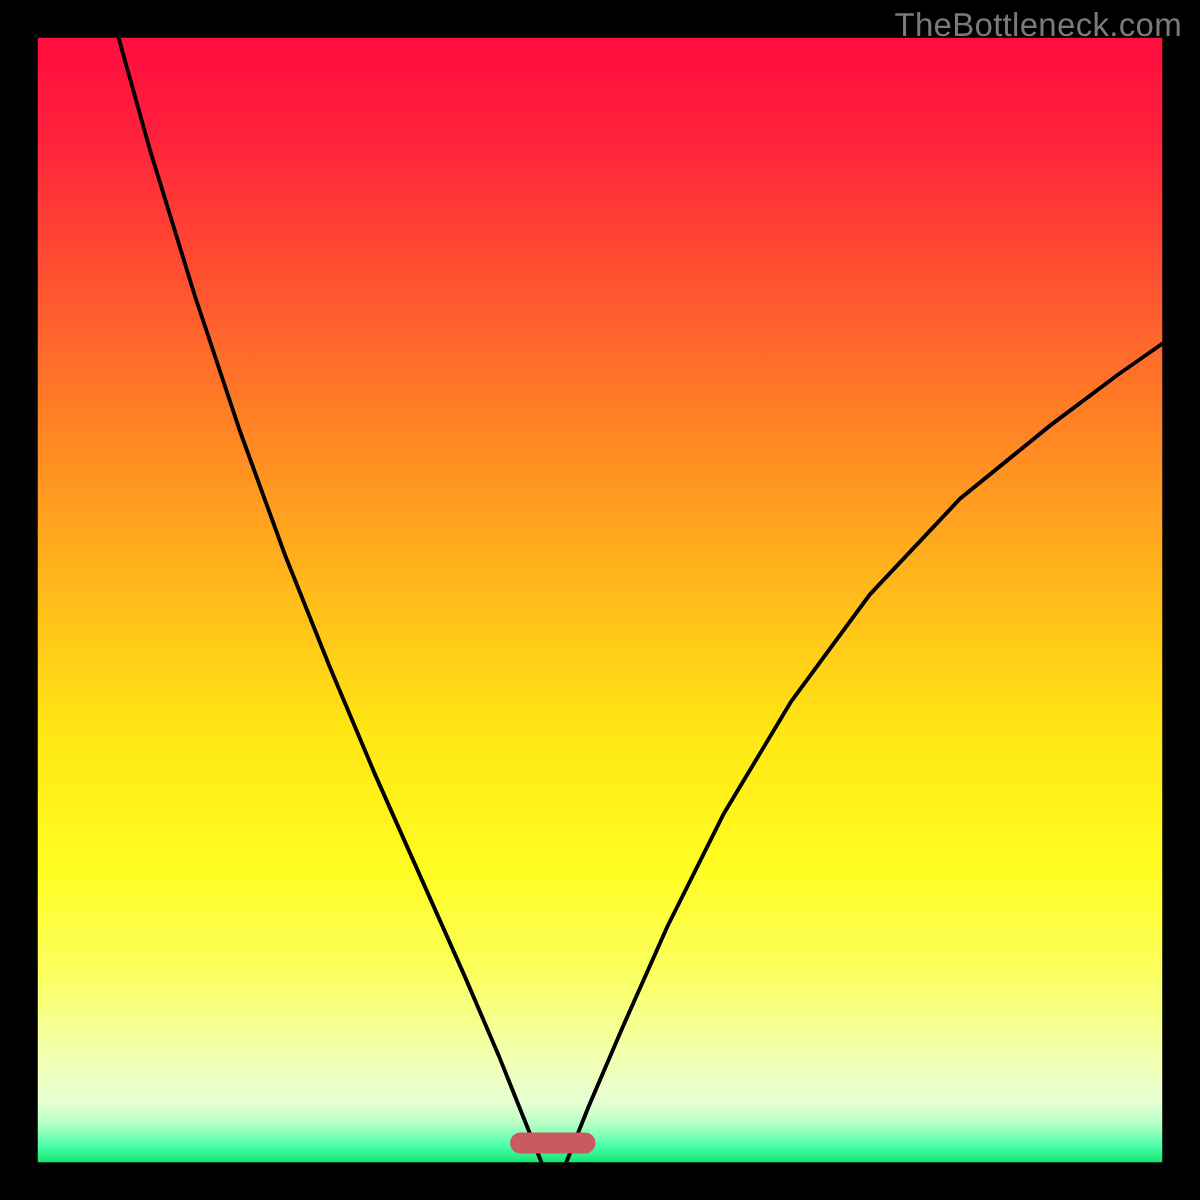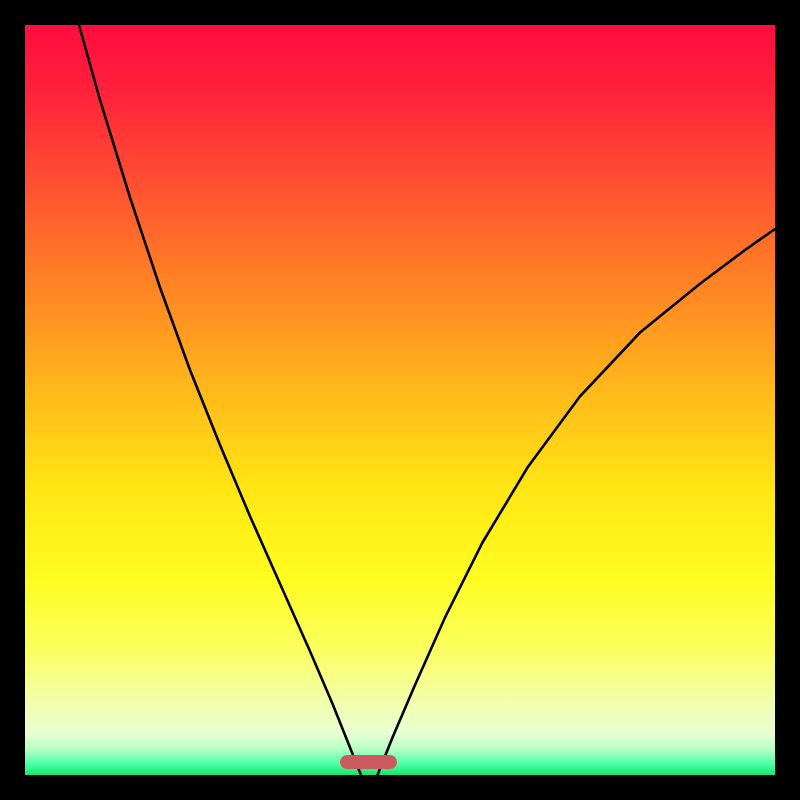--- a/index.html
+++ b/index.html
@@ -43,20 +43,21 @@
     border-radius: 7px;
     background: #cb5960;
     z-index: 5;
   }
 </style>
 </head>
 <body>
 
 <div class="frame">
 
+  <div class="watermark">TheBottleneck.com</div>
 
   <div class="plot">
     <svg id="plot-svg" width="750" height="750" viewBox="0 0 750 750">
       <defs>
         <linearGradient id="heat" x1="0" y1="0" x2="0" y2="1">
             <stop offset="0%" stop-color="#ff0d3e"></stop>
             <stop offset="8%" stop-color="#ff1f3c"></stop>
             <stop offset="20%" stop-color="#ff4c32"></stop>
             <stop offset="35%" stop-color="#ff8524"></stop>
             <stop offset="50%" stop-color="#ffbd1a"></stop>

